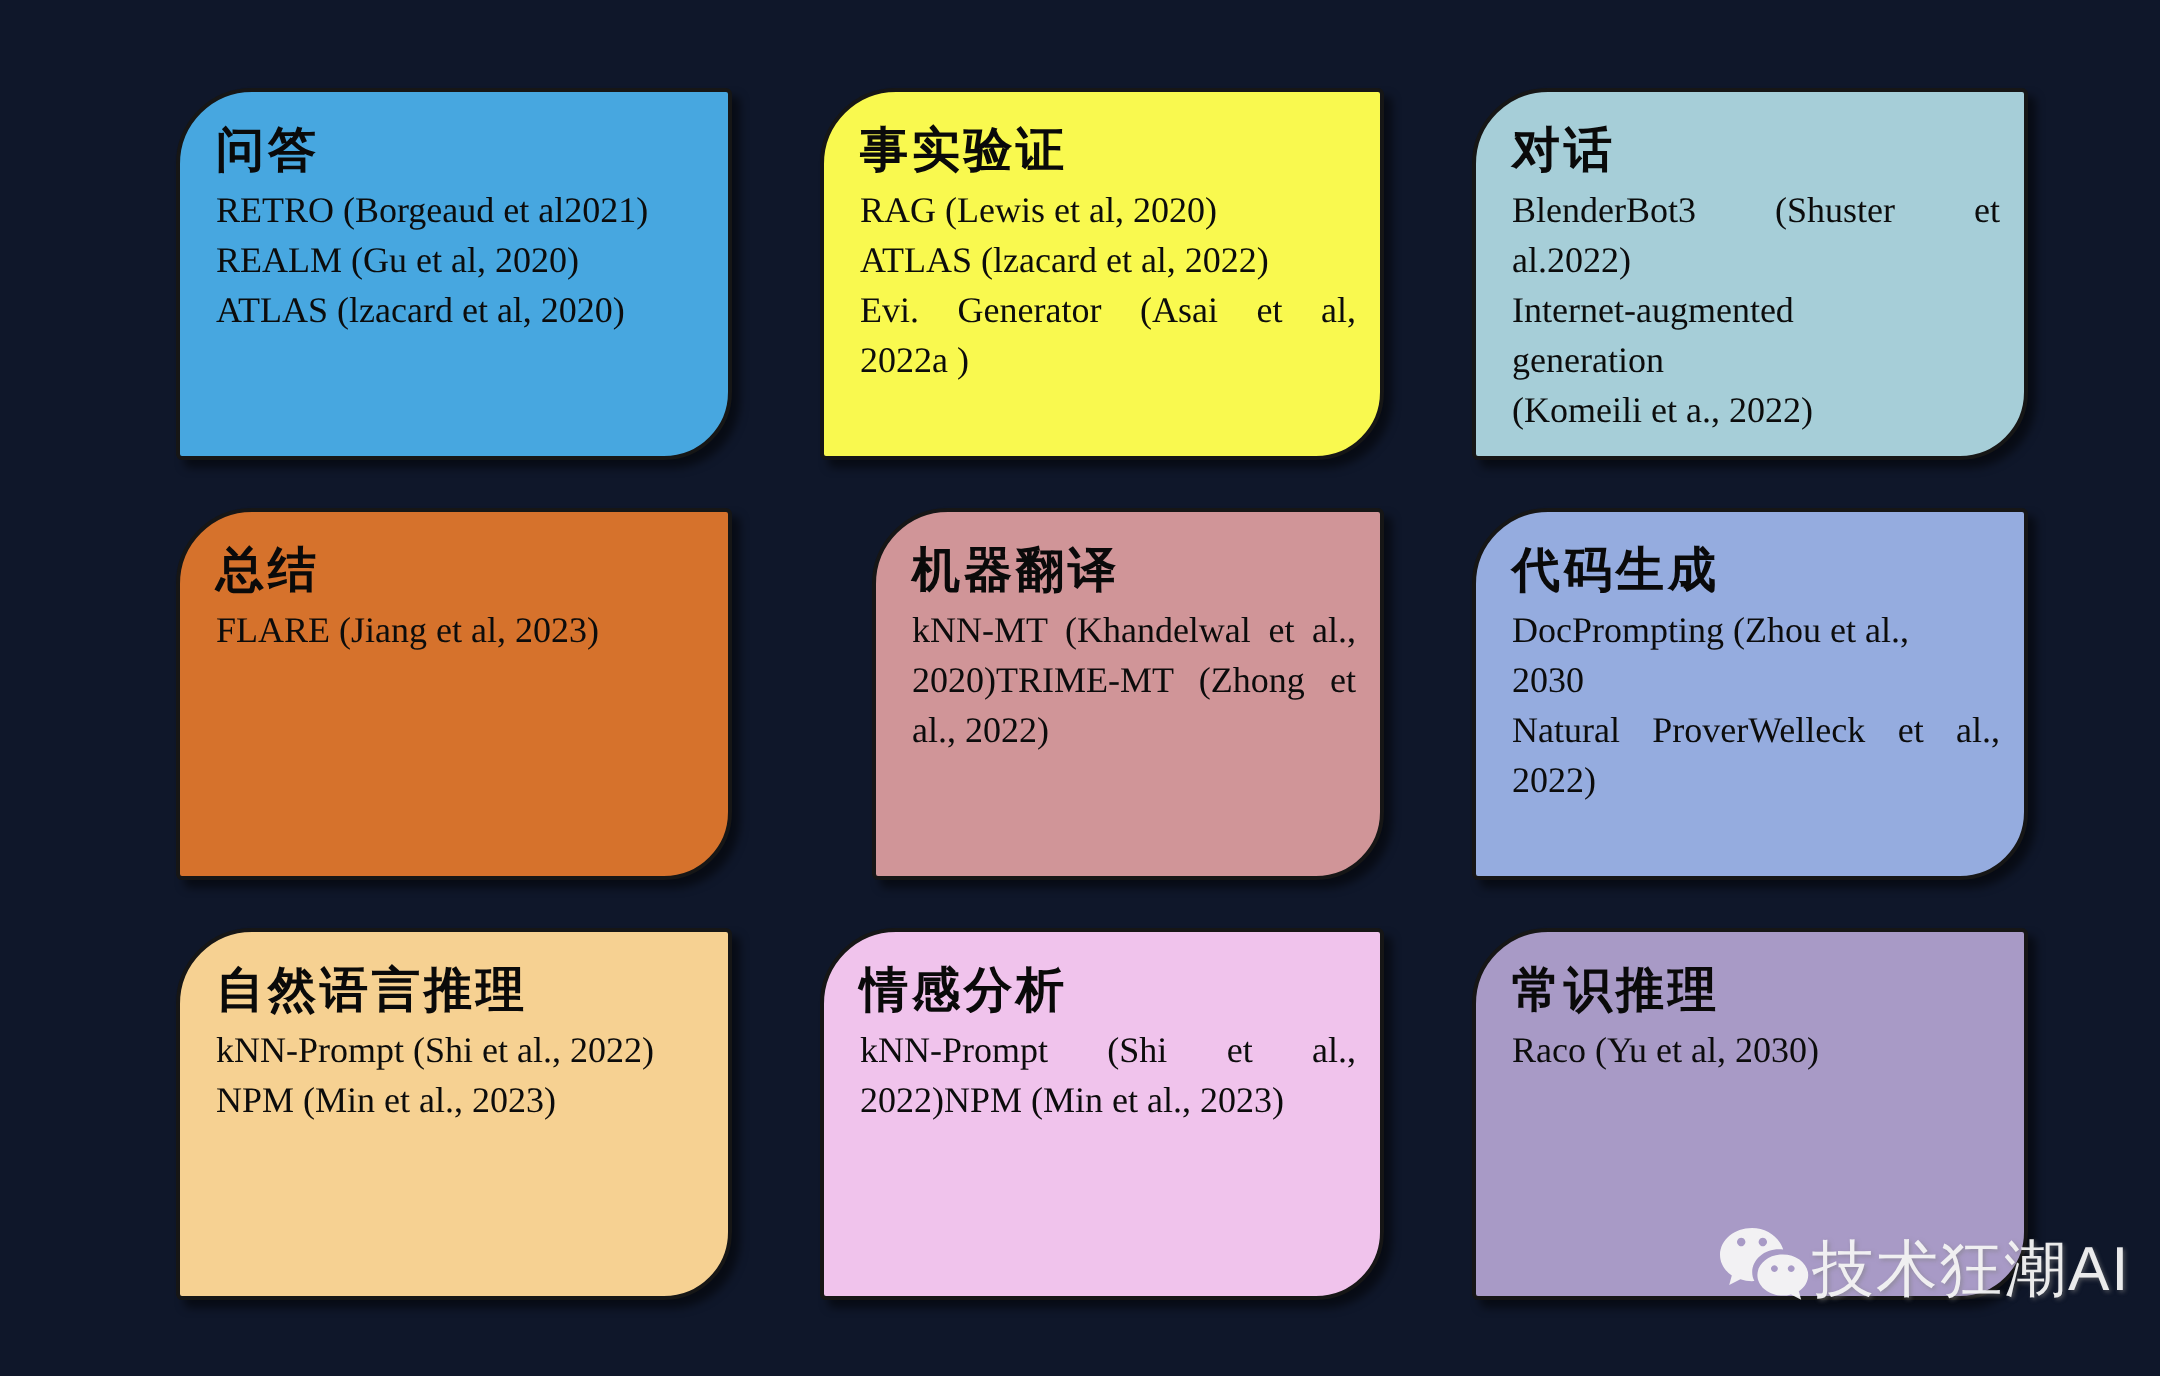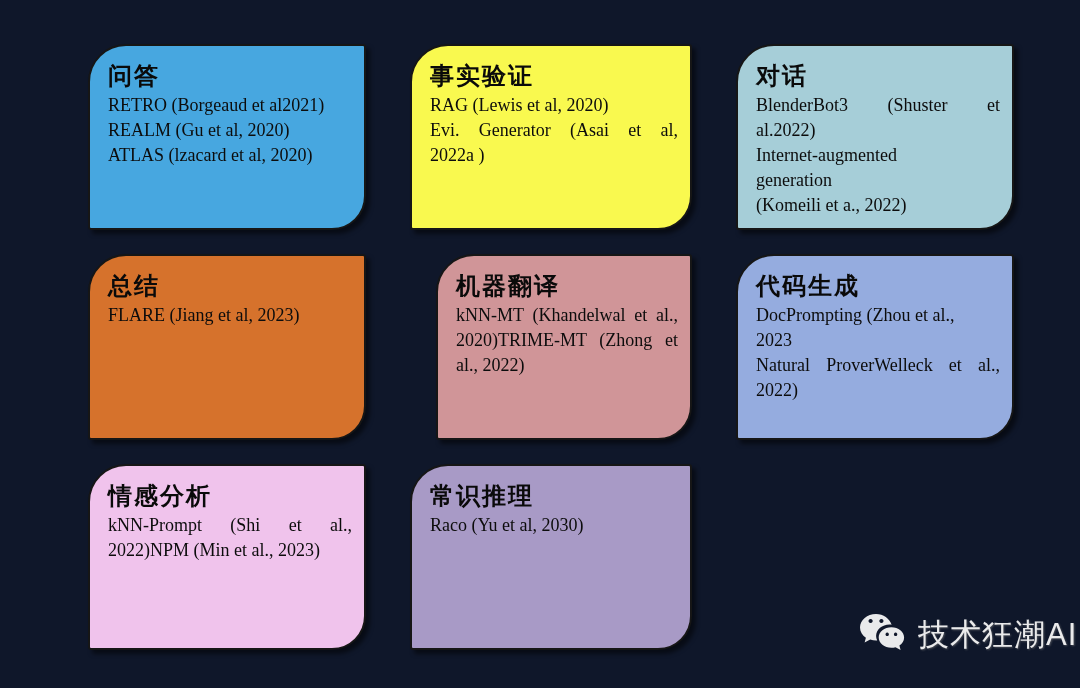--- a/index.html
+++ b/index.html
@@ -50,21 +50,21 @@
   .line.stretch {
     text-align: justify;
     text-align-last: justify;
   }
   .watermark {
     position: absolute;
     left: 858px;
     top: 612px;
     display: flex;
     align-items: center;
-    gap: 12px;
+    gap: 0;
     z-index: 5;
   }
   .wm-icon { width: 48px; height: 46px; }
   .wm-text {
     font-family: "Liberation Sans", "DejaVu Sans", sans-serif;
     font-size: 31px;
     font-weight: 400;
     letter-spacing: 1px;
     color: rgba(244,244,244,0.95);
     text-shadow: 1px 1px 2px rgba(125,125,125,0.55);
@@ -83,20 +83,21 @@
         <div class="line">RETRO (Borgeaud et al2021)</div>
         <div class="line">REALM (Gu et al, 2020)</div>
         <div class="line">ATLAS (lzacard et al, 2020)</div>
       </div>
     </div>
 
     <div class="card" style="background: rgb(249, 249, 79);">
       <div class="card-title">事实验证</div>
       <div class="card-body">
         <div class="line">RAG (Lewis et al, 2020)</div>
+        <div class="line">ATLAS (lzacard et al, 2022)</div>
         <div class="line stretch">Evi. Generator (Asai et al,</div>
         <div class="line">2022a )</div>
       </div>
     </div>
 
     <div class="card" style="background: rgb(166, 206, 216);">
       <div class="card-title">对话</div>
       <div class="card-body">
         <div class="line stretch">BlenderBot3 (Shuster et</div>
         <div class="line">al.2022)</div>
@@ -119,26 +120,33 @@
         <div class="line stretch">kNN-MT (Khandelwal et al.,</div>
         <div class="line stretch">2020)TRIME-MT (Zhong et</div>
         <div class="line">al., 2022)</div>
       </div>
     </div>
 
     <div class="card" style="background: rgb(149, 172, 223);">
       <div class="card-title">代码生成</div>
       <div class="card-body">
         <div class="line">DocPrompting (Zhou et al.,</div>
-        <div class="line">2023</div>
+        <div class="line">2030</div>
         <div class="line stretch">Natural ProverWelleck et al.,</div>
         <div class="line">2022)</div>
       </div>
     </div>
 
+    <div class="card" style="background: rgb(246, 209, 146);">
+      <div class="card-title">自然语言推理</div>
+      <div class="card-body">
+        <div class="line">kNN-Prompt (Shi et al., 2022)</div>
+        <div class="line">NPM (Min et al., 2023)</div>
+      </div>
+    </div>
 
     <div class="card" style="background: rgb(240, 195, 236);">
       <div class="card-title">情感分析</div>
       <div class="card-body">
         <div class="line stretch">kNN-Prompt (Shi et al.,</div>
         <div class="line">2022)NPM (Min et al., 2023)</div>
       </div>
     </div>
 
     <div class="card" style="background: rgb(168, 154, 198);">

